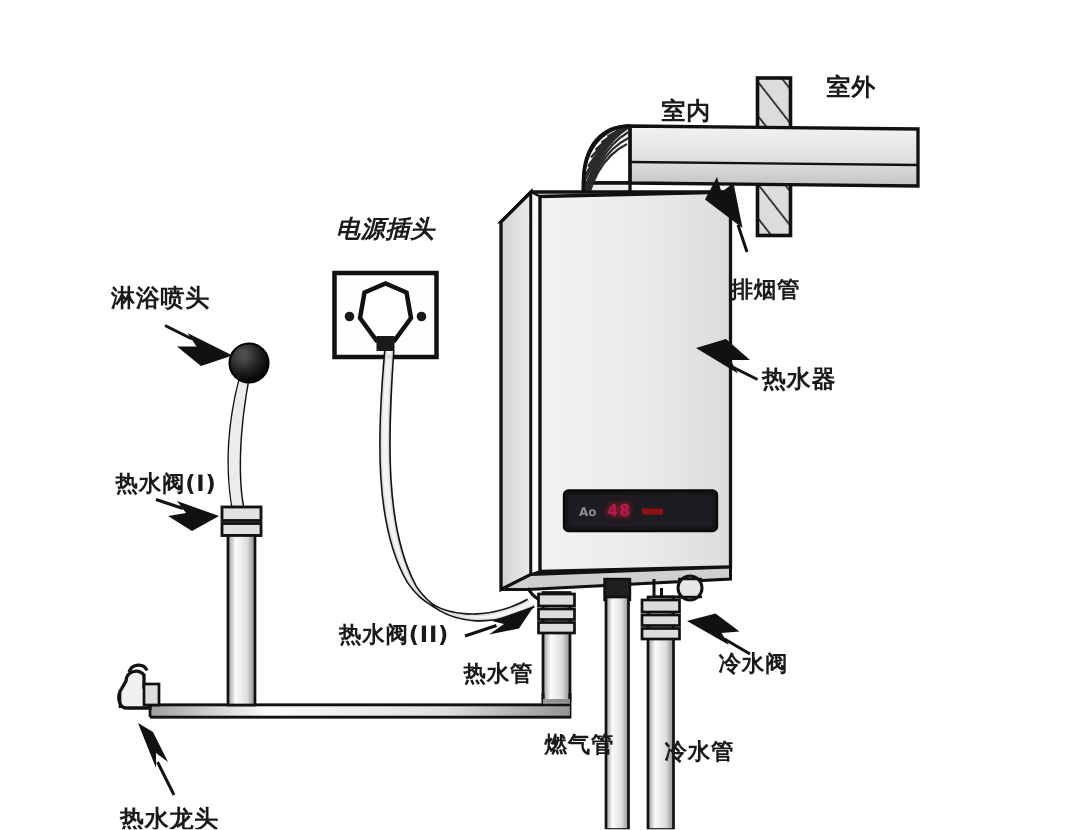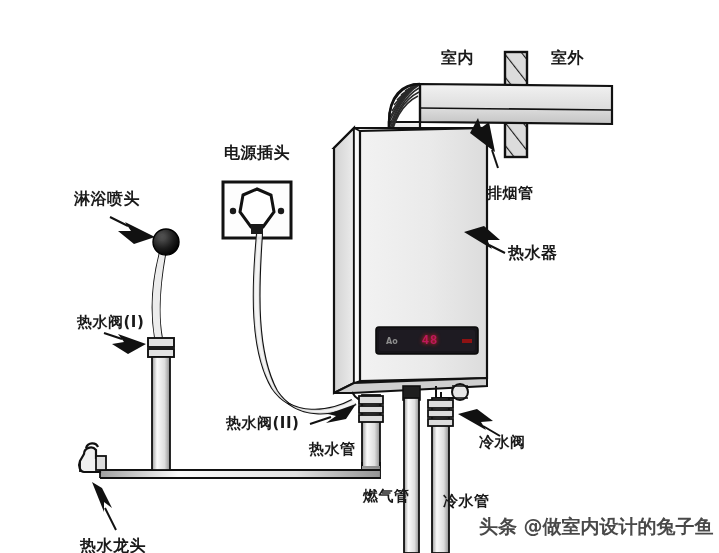--- a/index.html
+++ b/index.html
@@ -212,47 +212,46 @@
         <line x1="483" y1="426" x2="500" y2="436" stroke="#111" stroke-width="2"></line>
       </g>
 
       <g>
         <path d="M 92 482 L 104 512 L 104 502 L 112 508 L 102 488 Z" fill="#111" stroke="none"></path>
         <line x1="105" y1="508" x2="116" y2="530" stroke="#111" stroke-width="2"></line>
       </g>
     </g>
   </svg>
 
-  <div style="position:absolute;left:386px;top:332px;width:86px;height:18px;display:flex;align-items:center;gap:24px;">
+  <div style="position:absolute;left:386px;top:332px;width:86px;height:18px;display:flex;align-items:center;gap:7px;">
     <span style="color:#8e8e8e;font-size:8px;font-weight:bold;">Ao</span>
     <span style="color:#be185d;font-size:12px;font-weight:bold;letter-spacing:1px;font-family:Liberation Mono, monospace;text-shadow:0 0 4px #ff2222;">48</span>
     <span style="display:inline-block;width:14px;height:4px;background:#aa1010;opacity:.8;"></span>
   </div>
 
-  <div class="lbl lbl-md" style="left:441px;top:48px;">室内</div>
+  <div class="lbl lbl-md" style="left:441px;top:64px;">室内</div>
 
   <div class="lbl lbl-md" style="left:551px;top:48px;">室外</div>
 
   <div class="lbl lbl-sm" style="left:487px;top:152px;margin-top:32px;">排烟管</div>
 
   <div class="lbl lbl-md" style="left:508px;top:243px;">热水器</div>
 
-  <div class="lbl lbl-md" style="left:224px;top:143px;">电源插头</div>
+  <div class="lbl lbl-md" style="left:224px;top:143px;font-style:italic;">电源插头</div>
 
   <div class="lbl lbl-md" style="left:62px;top:189px;margin-left:12px;">淋浴喷头</div>
 
   <div class="lbl lbl-sm" style="left:43px;top:313px;margin-left:34px;">热水阀(I)</div>
 
   <div class="lbl lbl-sm" style="left:226px;top:414px;">热水阀(II)</div>
 
   <div class="lbl lbl-sm" style="left:309px;top:440px;">热水管</div>
 
   <div class="lbl lbl-sm" style="left:363px;top:487px;text-align:center;">燃气管</div>
 
   <div class="lbl lbl-sm" style="left:443px;top:492px;">冷水管</div>
 
   <div class="lbl lbl-sm" style="left:479px;top:433px;">冷水阀</div>
 
   <div class="lbl lbl-md" style="left:80px;top:536px;">热水龙头</div>
 
-  <div class="wm" style="left:479px;top:514px;">头条 @做室内设计的兔子鱼</div>
 
 </div>
 
 </body></html>

